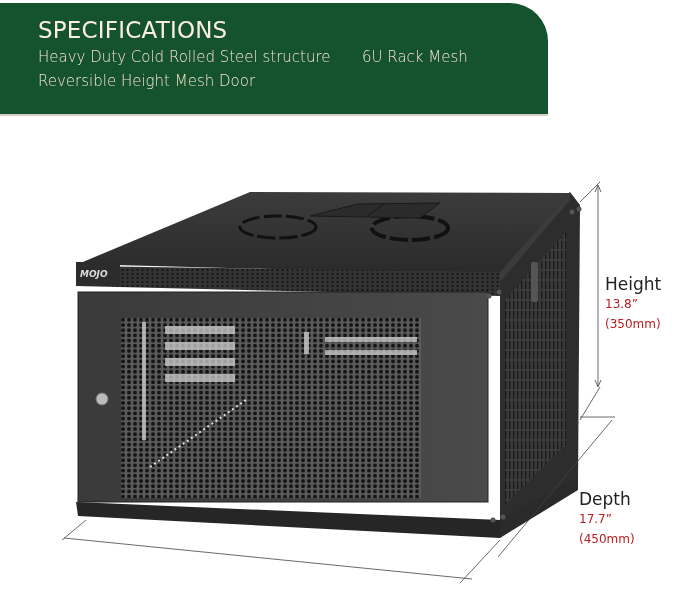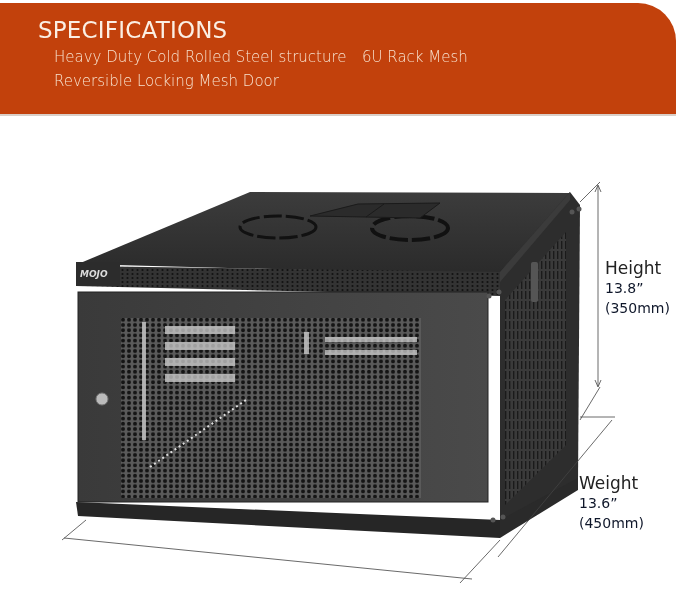--- a/index.html
+++ b/index.html
@@ -1,36 +1,36 @@
 <!DOCTYPE html>
 <html><head>
 <meta charset="utf-8">
 <style>
   html, body { margin:0; padding:0; }
   body { width:679px; height:608px; background:#ffffff; position:relative; overflow:hidden;
          font-family:"DejaVu Sans", "Liberation Sans", sans-serif; }
-  .banner { position:absolute; left:0; top:3px; width:676px; height:111px; background:#c2410c;
+  .banner { position:absolute; left:0; top:3px; width:548px; height:111px; background:#14532d;
             border-top-right-radius:38px; border-bottom:2px solid #d9cfc8; }
   .spec-title { position:absolute; left:38px; top:14px; font-size:23px; color:#fbefe4; letter-spacing:0.2px; }
   .spec-col { position:absolute; top:43px; font-size:15px; line-height:23.5px; color:#f7e2cf; font-weight:300; }
-  .spec-col.left { left:54px; }
+  .spec-col.left { left:38px; }
   .spec-col.right { left:362px; }
   .spec-col div { white-space:nowrap; }
   .product { position:absolute; left:0; top:120px; width:679px; height:488px; }
-  .dim-label { position:absolute; font-size:17px; color:#222; line-height:20px; white-space:nowrap; }
-  .dim-sub { font-size:14px; color:#0f172a; line-height:20px; }
+  .dim-label { position:absolute; font-size:17px; color:#222; line-height:20px; white-space:nowrap;margin-top:16px; }
+  .dim-sub { font-size:12px; color:#b91c1c; line-height:20px; }
 </style>
 </head>
 <body>
 
 <div class="banner">
   <div class="spec-title">SPECIFICATIONS</div>
   <div class="spec-col left">
     <div>Heavy Duty Cold Rolled Steel structure</div>
-    <div>Reversible Locking Mesh Door</div>
+    <div>Reversible Height Mesh Door</div>
   </div>
   <div class="spec-col right">
     <div>6U Rack Mesh</div>
   </div>
 </div>
 
 <svg class="product" viewBox="0 120 679 488" width="679" height="488">
   <defs>
     <pattern id="mesh" width="6" height="5.2" patternUnits="userSpaceOnUse">
       <rect width="6" height="5.2" fill="#5a5a5a"></rect>
@@ -114,19 +114,19 @@
   </g>
 </svg>
 
 <div class="dim-label" style="left:605px; top:258px;">
   <div>Height</div>
   <div class="dim-sub">13.8”</div>
   <div class="dim-sub">(350mm)</div>
 </div>
 
 <div class="dim-label" style="left:579px; top:473px;">
-  <div>Weight</div>
-  <div class="dim-sub">13.6”</div>
+  <div>Depth</div>
+  <div class="dim-sub">17.7”</div>
   <div class="dim-sub">(450mm)</div>
 </div>
 
 <div class="dim-label" style="left:195px; top:567px;">
 </div>
 
 </body></html>

